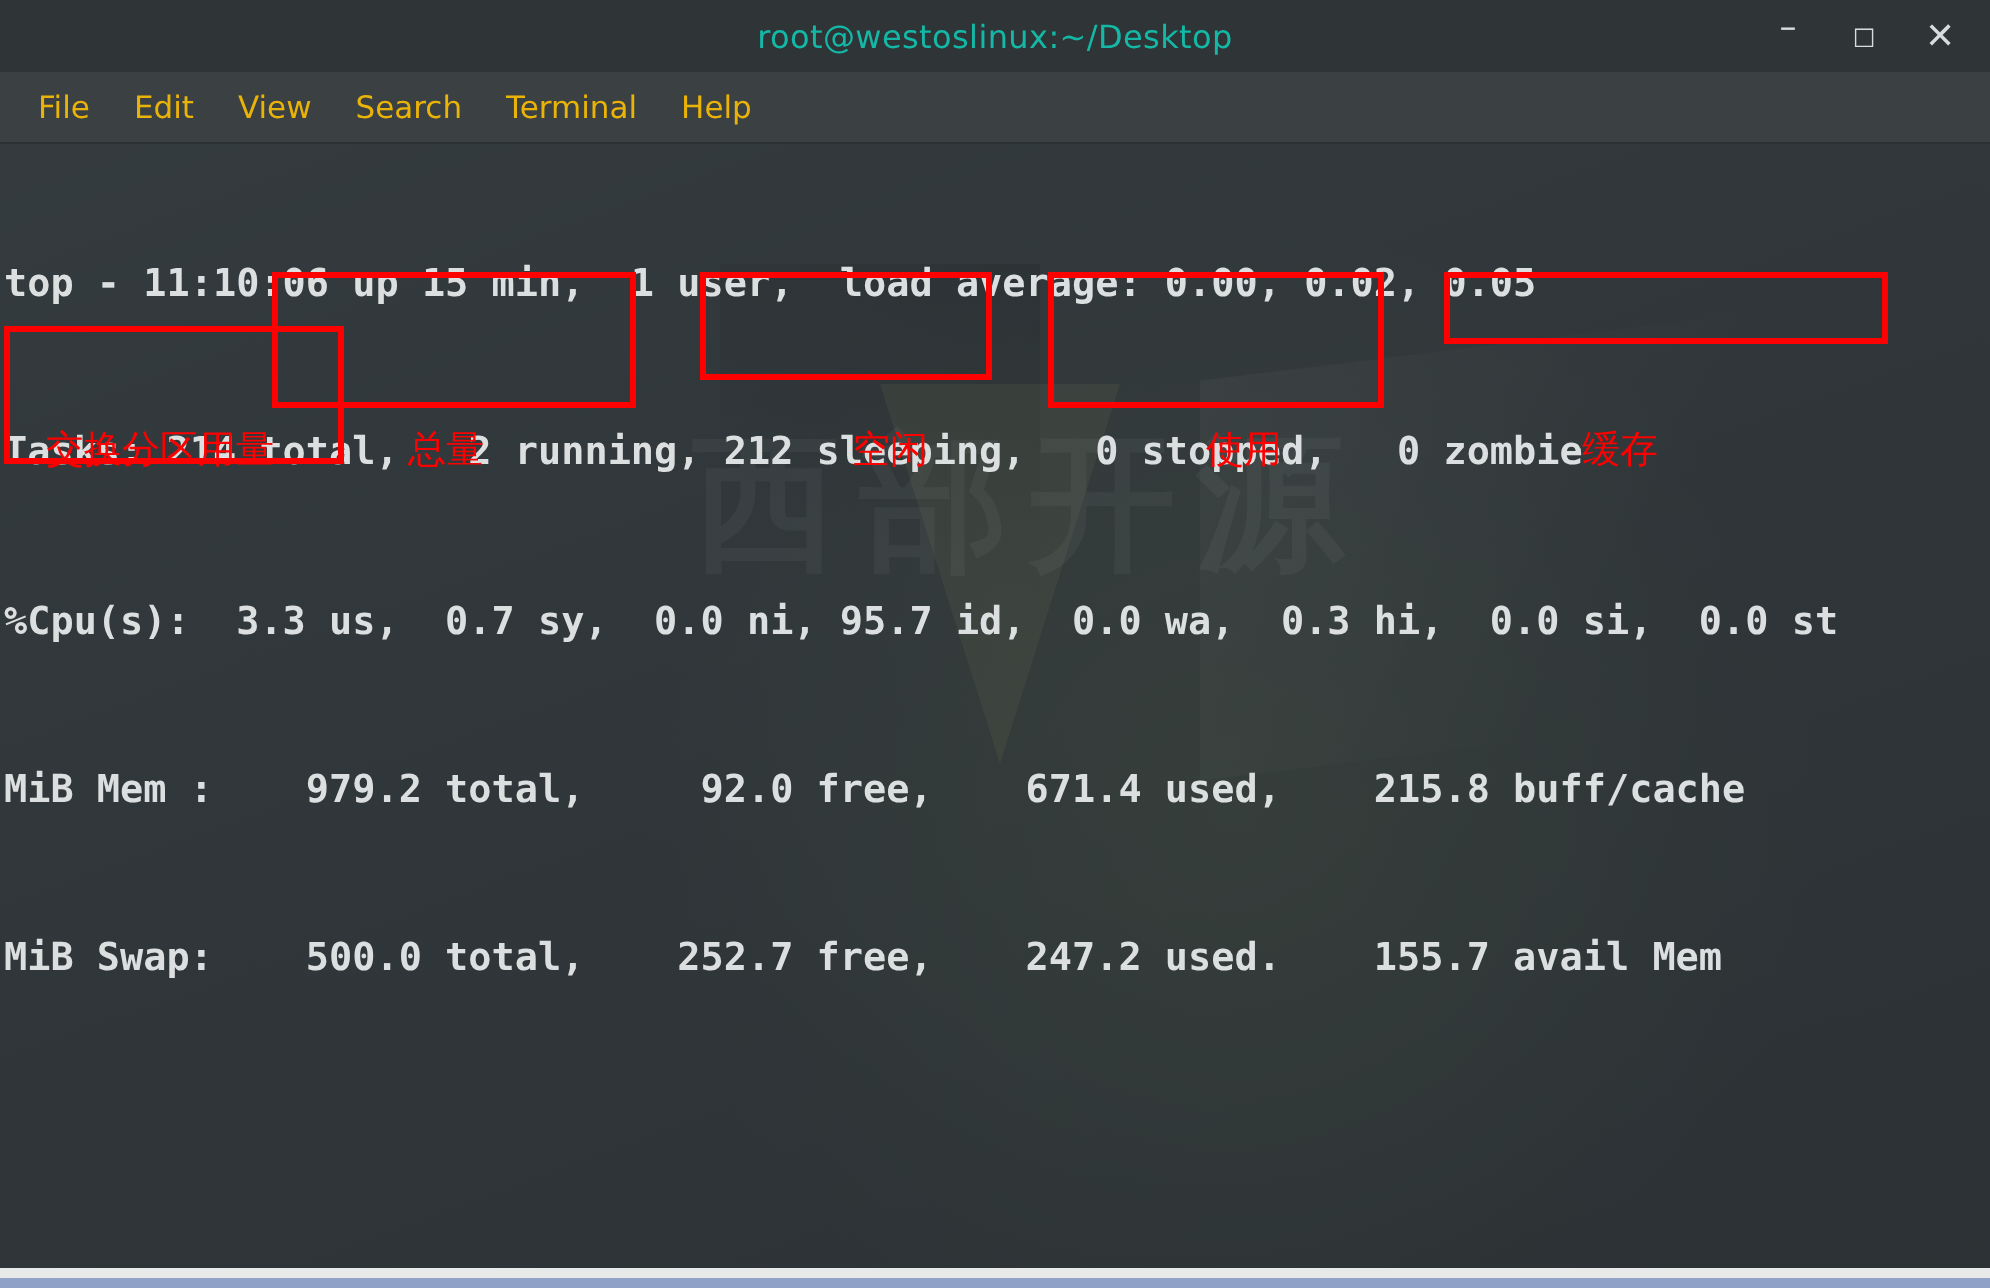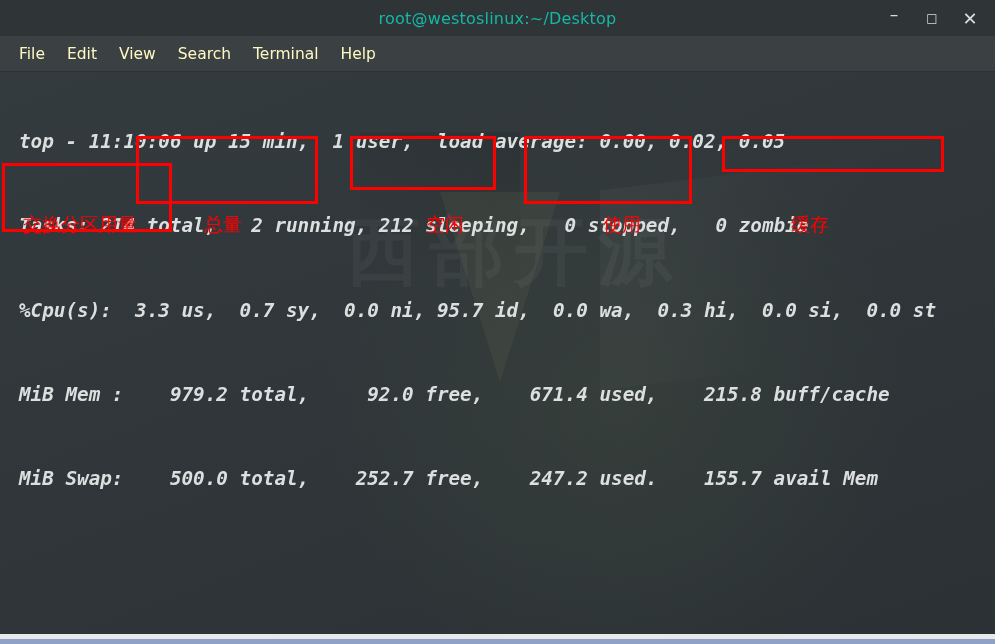--- a/index.html
+++ b/index.html
@@ -53,21 +53,21 @@
   .menubar {
     position: absolute; left: 0; top: 36px;
     width: 995px; height: 36px;
     background: #3b4043;
     display: flex; align-items: center;
     padding-left: 8px;
     box-sizing: border-box;
     border-bottom: 1px solid #2c3032;
   }
   .menu-item {
-    color: #fef9c3;
+    color: #eab308;
     font-family: "DejaVu Sans", sans-serif;
     font-size: 15.5px;
     padding: 2px 11px;
     white-space: nowrap;
   }
 
   
   .terminal {
     position: absolute; left: 0; top: 72px;
     width: 995px; height: 572px;
@@ -121,21 +121,21 @@
     position: absolute;
     left: 0; top: 0;
     width: 995px;
     font-family: "DejaVu Sans Mono", monospace;
     font-size: 19.3px;
     line-height: 28.1px;
     color: #dcdfdf;
     white-space: pre;
     font-weight: bold;
   }
-  .term-line { height: 28.1px; padding-left: 19px; box-sizing: border-box; font-style: italic; }
+  .term-line { height: 28.1px; padding-left: 2px; box-sizing: border-box; }
   .term-line.hdr {
     background: #e8eaea;
     color: #1d2224;
     font-weight: bold;
   }
 
   
   .anno-box {
     position: absolute;
     border: 3px solid #ff0000;

